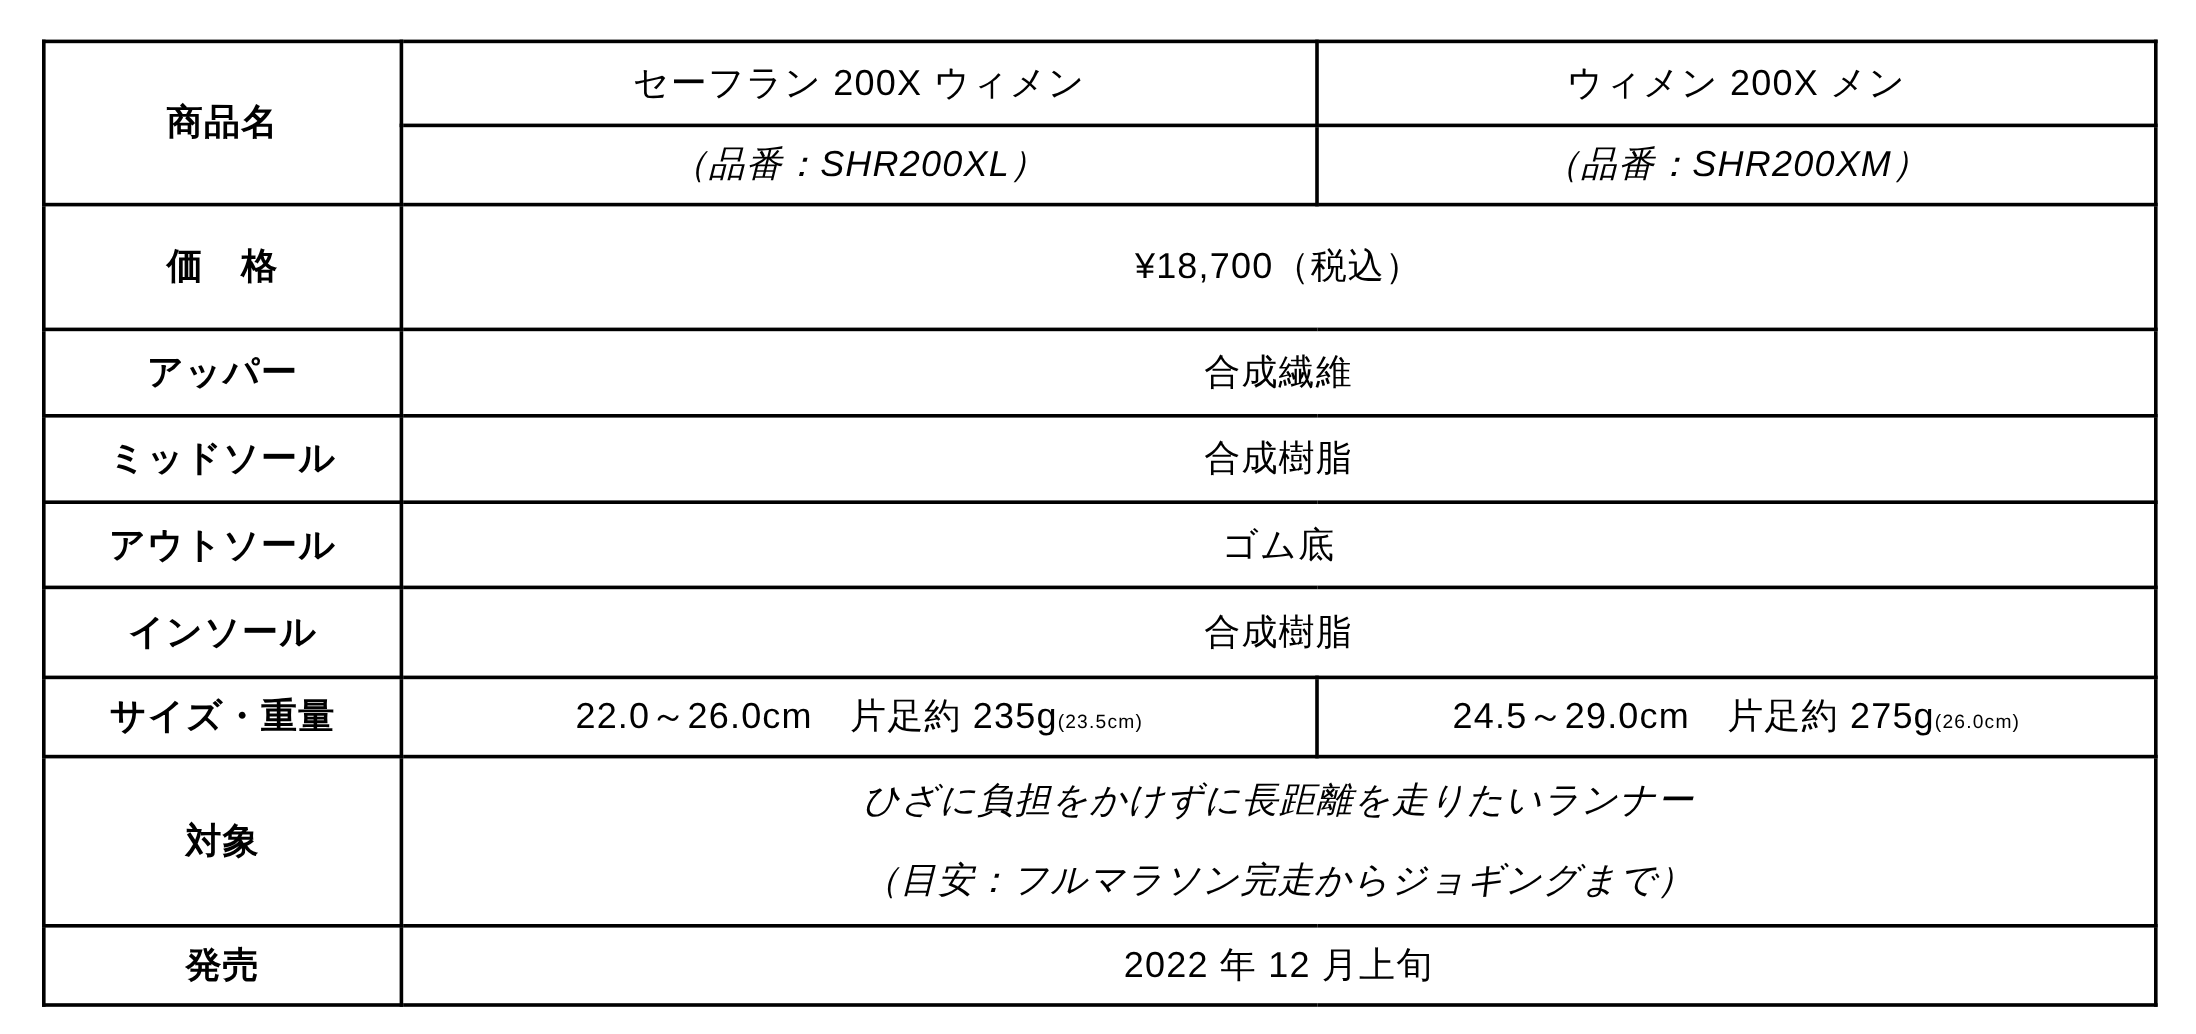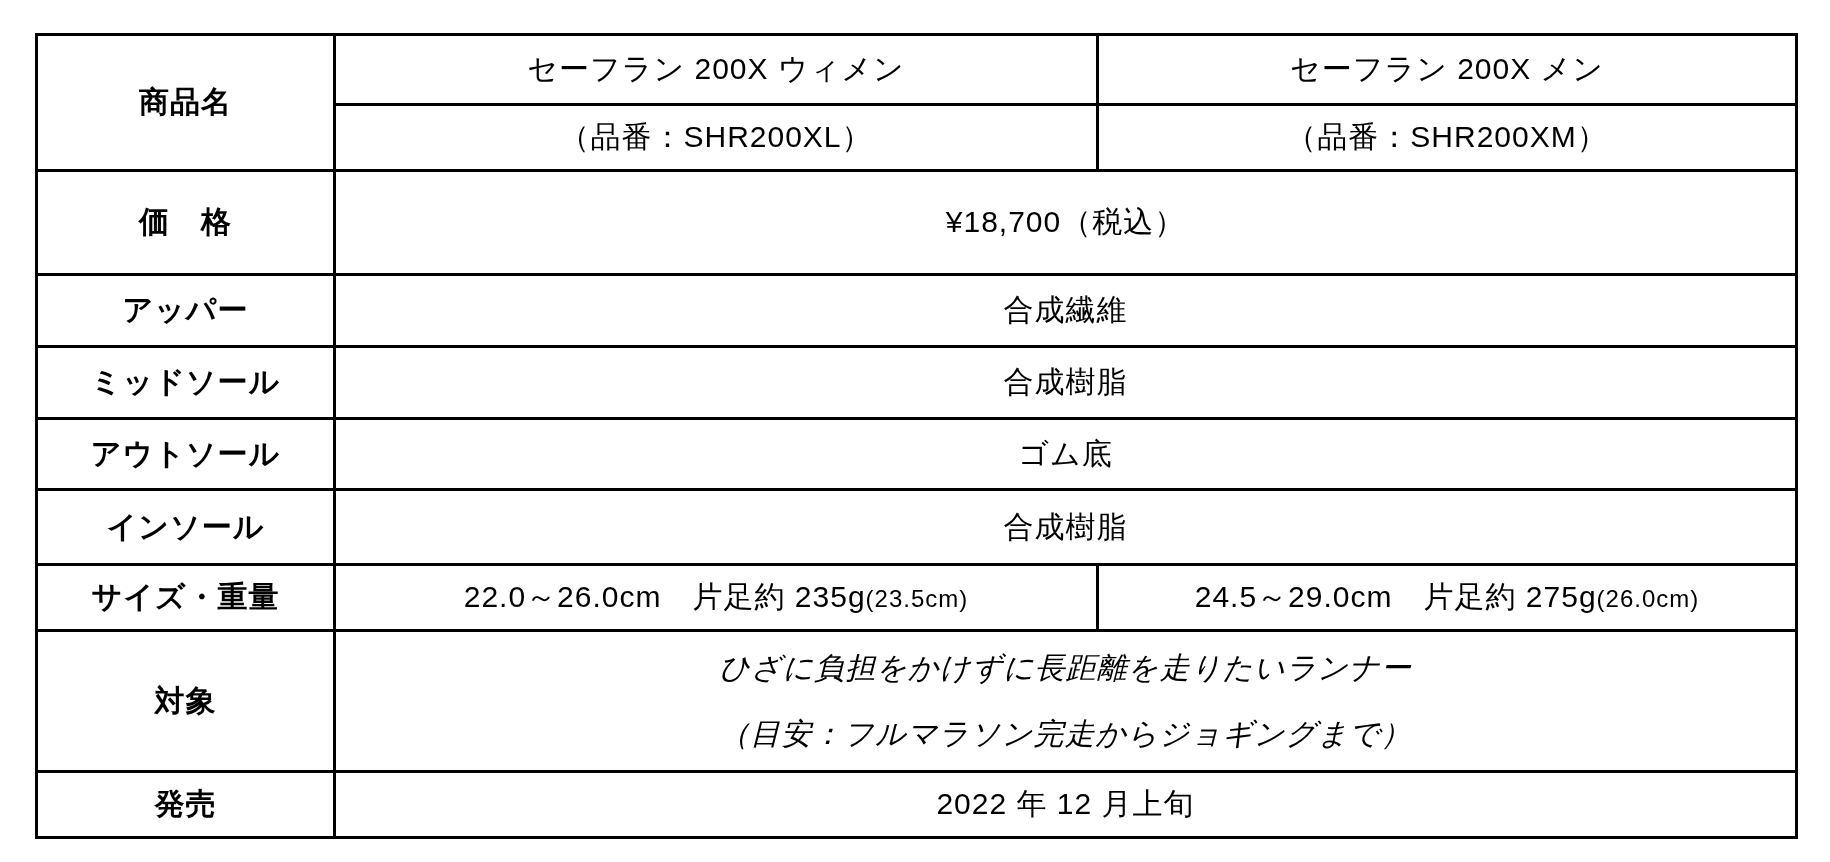--- a/index.html
+++ b/index.html
@@ -51,51 +51,52 @@
     font-size: 30px;
     letter-spacing: 2px;
     font-weight: bold;
   }
   td.name {
     font-size: 31px;
   }
   td.code {
     font-size: 26px;
     letter-spacing: 0.5px;
+    font-style: italic;
   }
   td.price-val {
     font-size: 31px;
   }
   td.size-val {
     font-size: 29px;
     letter-spacing: 0.5px;
   }
   td.size-val .note {
-    font-size: 24px;
+    font-size: 16px;
   }
   td.target-val div {
     line-height: 66px;
     font-style: italic;
   }
 </style>
 </head>
 <body>
 
 <div class="page">
   <table class="spec">
     <colgroup>
       <col class="c-label">
       <col class="c-women">
       <col class="c-men">
     </colgroup>
     <tbody>
       <tr class="r-name">
         <td class="lbl" rowspan="2">商品名</td>
         <td class="name">セーフラン 200X ウィメン</td>
-        <td class="name">セーフラン 200X メン</td>
+        <td class="name">ウィメン 200X メン</td>
       </tr>
       <tr class="r-code">
         <td class="code">（品番：SHR200XL）</td>
         <td class="code">（品番：SHR200XM）</td>
       </tr>
       <tr class="r-price">
         <td class="lbl">価　格</td>
         <td class="price-val" colspan="2">¥18,700（税込）</td>
       </tr>
       <tr class="r-upper">

